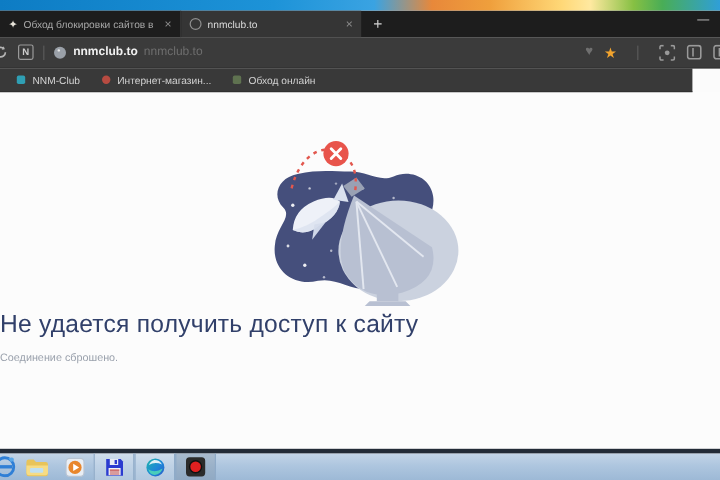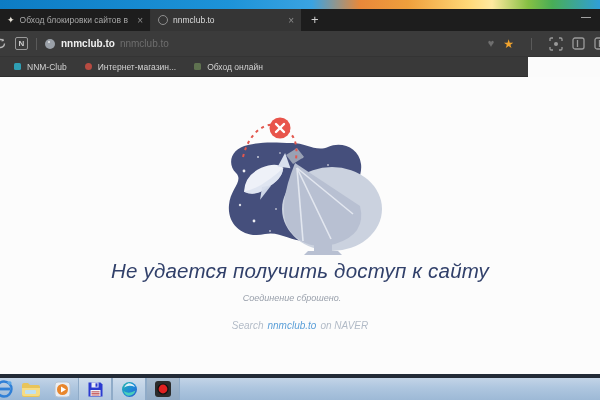--- a/index.html
+++ b/index.html
@@ -37,28 +37,28 @@
   .site-icon::after{content:"";position:absolute;left:3px;top:2px;width:2px;height:2px;background:#e8e8e8;border-radius:50%;}
   .url-main{color:#f0f0f0;font-weight:bold;font-size:10px;margin-left:6px;}
   .url-dim{color:#6e6e6e;font-size:10px;margin-left:5px;}
   .tool-right{margin-left:auto;display:flex;align-items:center;gap:9px;padding-right:0;}
   .heart{color:#6f6f6f;font-size:11px;line-height:1;}
   .star{color:#f2a42e;font-size:12px;line-height:1;}
   .toolicon{display:block;}
   .panel-cut{margin-right:-7px;}
 
   
-  .bookmarks{position:absolute;left:0;top:48px;width:528px;height:20px;background:#393939;
+  .bookmarks{position:absolute;left:0;top:48px;width:577px;height:20px;background:#393939;
     display:flex;align-items:center;gap:18px;padding-left:14px;box-sizing:border-box;
     border-bottom:1px solid #2e2e2e;}
   .bm{display:flex;align-items:center;gap:6px;color:#d2d2d2;font-size:8.5px;}
   .bm-dot{width:7px;height:7px;border-radius:1.5px;flex:none;}
 
   
-  .page{position:absolute;left:0;top:68px;width:600px;height:297px;background:#fcfcfc;text-align:center;font-style:italic;}
+  .page{position:absolute;left:0;top:68px;width:600px;height:297px;background:#fcfcfc;}
   .illus{margin:36px auto 0 auto;display:block;}
   .err-title{margin:4px 0 0 0;font-size:20.5px;font-weight:normal;color:#31406a;letter-spacing:.2px;}
   .err-sub{margin:10px 16px 0 0;font-size:9px;color:#9aa1ac;}
   .searchline{margin:17px 0 0 0;font-size:10px;color:#b2bbc7;}
   .search-link{color:#5b9fd8;margin:0 4px;}
 
   
   .winedge{position:absolute;left:0;top:374px;width:600px;height:4px;background:#232b37;}
   .taskbar{position:absolute;left:0;top:378px;width:600px;height:22px;
     background:linear-gradient(180deg,#c3d4e7 0%,#aec6df 45%,#9db9d6 100%);
@@ -189,21 +189,20 @@
         <path d="M33,44 C40,16 58,8 70,13 C84,19 88,30 86,46" fill="none" stroke="#e2574e" stroke-width="2" stroke-dasharray="3,4"></path>
 
         <circle cx="70" cy="15" r="10.5" fill="#e8544b"></circle>
         <g stroke="#ffffff" stroke-width="2.4" stroke-linecap="round">
           <line x1="66" y1="11" x2="74" y2="19"></line>
             <line x1="74" y1="11" x2="66" y2="19"></line>
         </g>
       </svg>
       <h1 class="err-title">Не удается получить доступ к сайту</h1>
       <p class="err-sub">Соединение сброшено.</p>
-      <p class="searchline"><span>Search</span><a class="search-link">nnmclub.to</a><span>on NAVER</span></p>
     </div>
   </div>
 
   <div class="winedge"></div>
 
   <div class="taskbar">
     <div class="tb-slot tb-ie">
       <svg width="18" height="18" viewBox="0 0 18 18">
         <circle cx="9" cy="9" r="7.5" fill="none" stroke="#2f7fd6" stroke-width="2.4"></circle>
         <rect x="4" y="7.6" width="11" height="2.8" fill="#2f7fd6"></rect>

